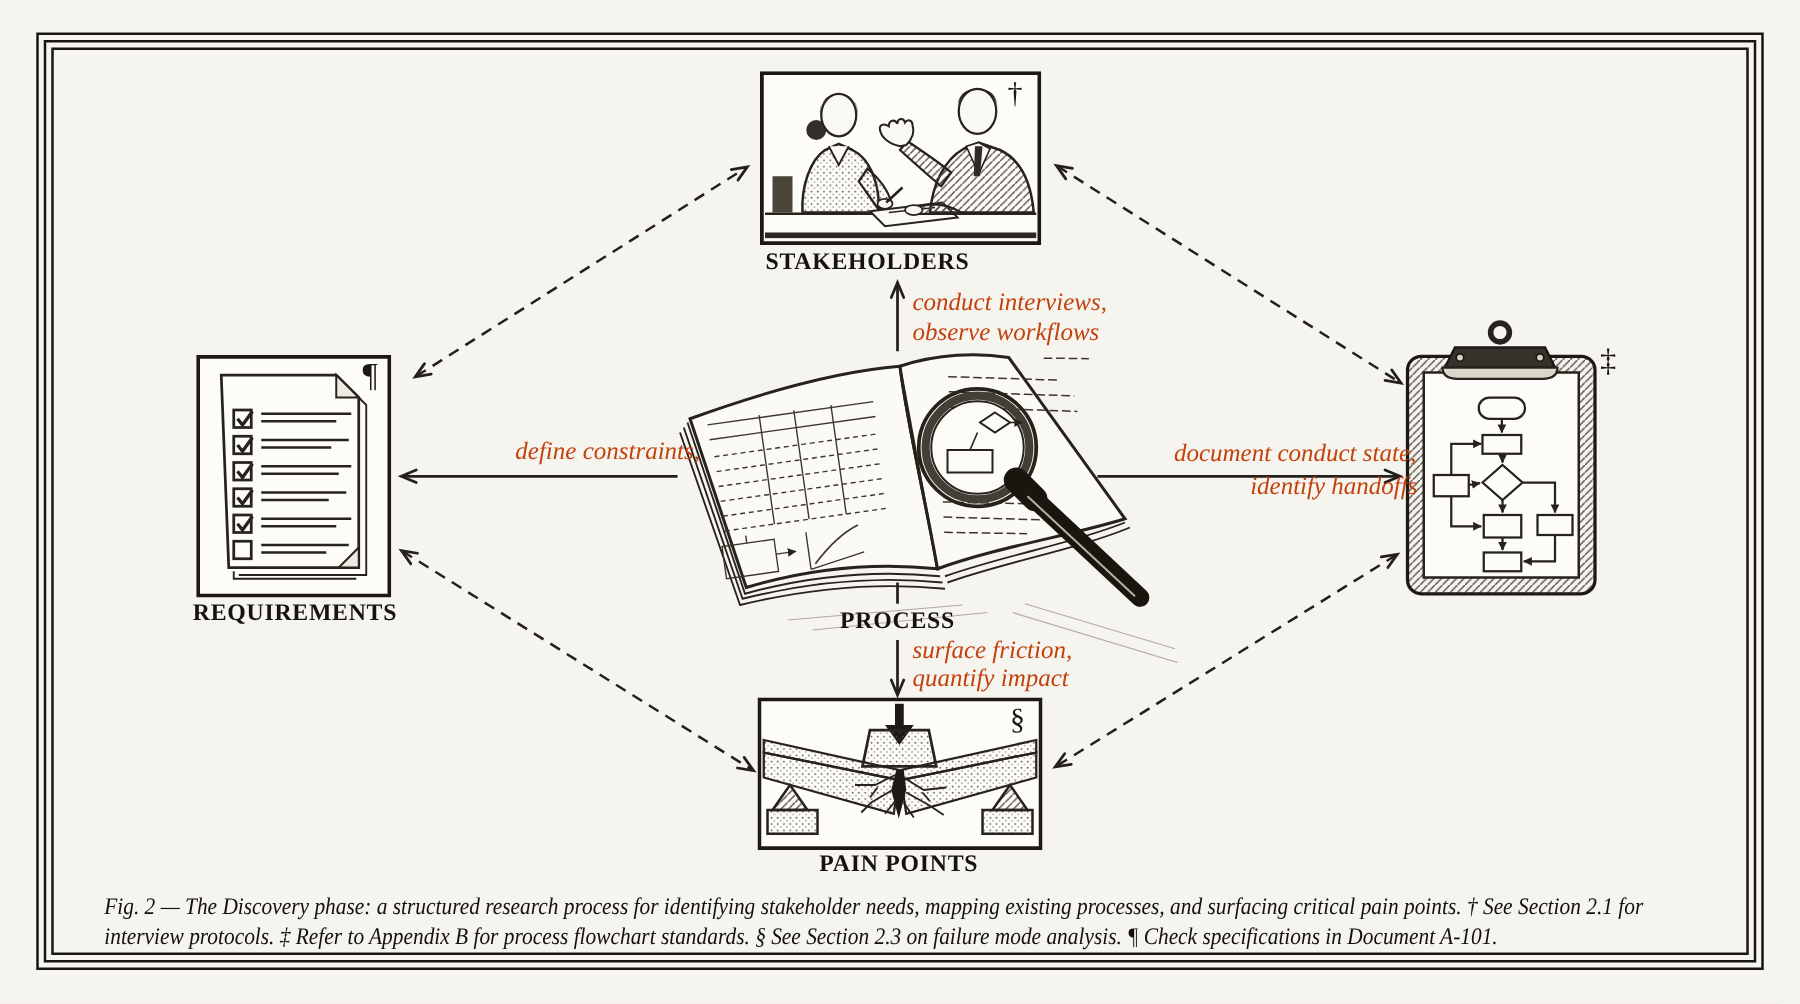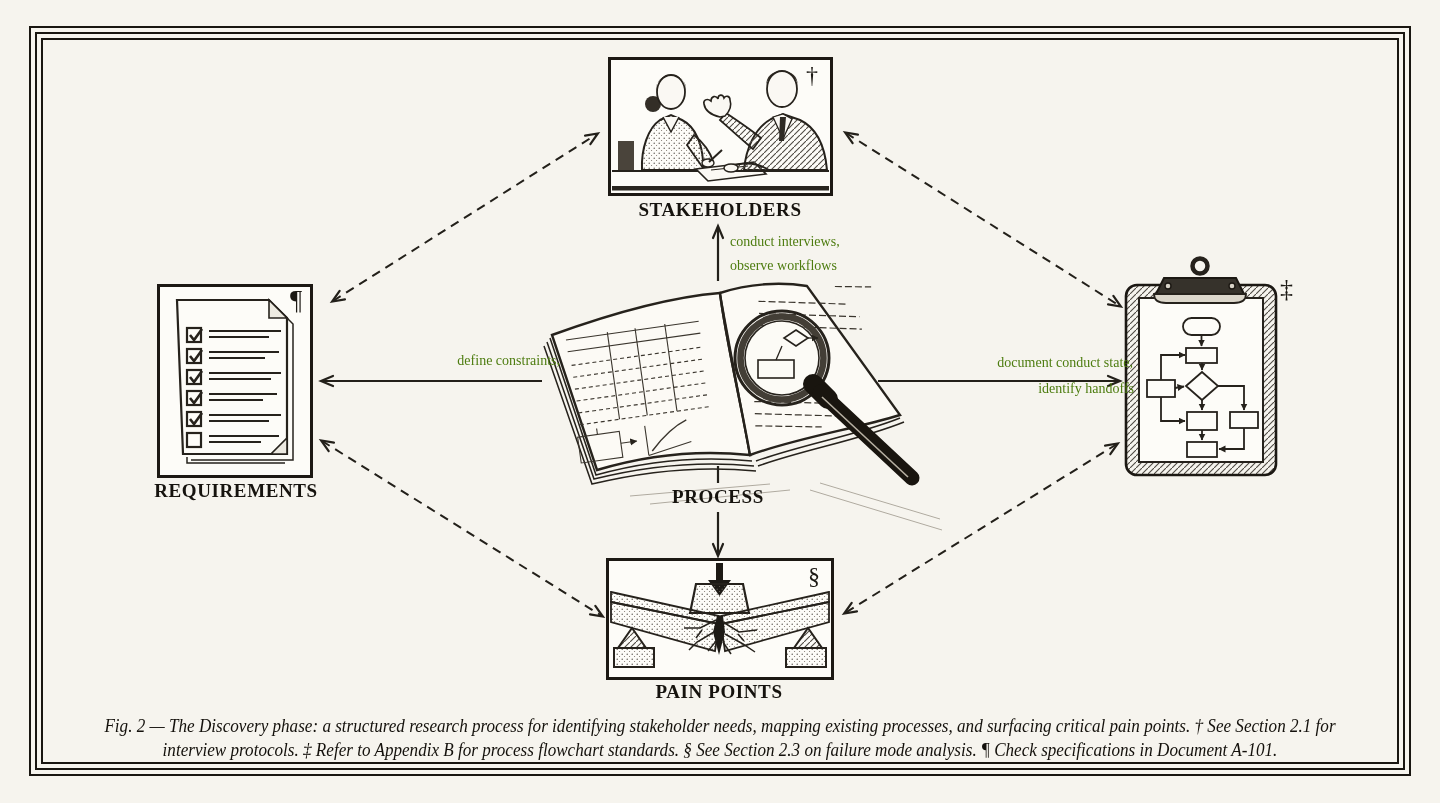--- a/index.html
+++ b/index.html
@@ -5,24 +5,24 @@
   html,body{margin:0;padding:0;background:#e9e7e0;}
   #canvas{position:relative;width:1440px;height:803px;background:#f6f4ee;overflow:hidden;
           font-family:"Liberation Serif","DejaVu Serif",serif;color:#1c1914;}
   .frame{position:absolute;border:2px solid #191611;pointer-events:none;}
   #frame-outer{inset:26px 29px 27px 29px;}
   #frame-mid{inset:32px 35px 33px 35px;}
   #frame-inner{inset:38px 41px 39px 41px;border-width:2.5px;}
   .abs{position:absolute;}
   .node-label{position:absolute;width:300px;text-align:center;font-weight:bold;
               font-size:19px;letter-spacing:.6px;color:#16130e;}
-  .edge-label{position:absolute;font-size:14px;color:#4d7c0f;line-height:24px;}
+  .edge-label{position:absolute;font-style:italic;font-size:20px;color:#c2410c;line-height:24px;}
   .edge-label.centered{width:260px;text-align:right;}
   .fmarker{position:absolute;font-size:24px;line-height:24px;color:#1c1914;}
-  #caption{position:absolute;left:0;right:0;top:714px;text-align:center;}
+  #caption{position:absolute;left:0;right:0;top:714px;padding-left:12px;}
   .caption-line{font-style:italic;font-size:19px;line-height:23.5px;color:#14110c;
                 white-space:nowrap;transform:scaleX(.9);transform-origin:50% 50%;}
   svg{display:block;}
 </style>
 </head>
 <body>
 
 <div id="canvas">
 
   <svg width="0" height="0" style="position:absolute">
@@ -87,21 +87,21 @@
     <ellipse cx="174" cy="32" rx="15" ry="18" fill="#faf8f3" stroke="#26221c" stroke-width="1.8"></ellipse>
     <path d="M136,113 C138,91 147,71 163,62 L175,57 L192,63 C209,71 217,90 219,113 Z" fill="url(#hat)" stroke="#26221c" stroke-width="2"></path>
     <polygon points="165,60 175,57 184,62 175,82" fill="#faf8f3" stroke="#26221c" stroke-width="1.3"></polygon>
     <polygon points="172,60 178,60 176,84 171,84" fill="#2e2a24"></polygon>
     <path d="M118,56 C130,64 142,72 153,81 L145,92 C134,83 122,72 112,63 Z" fill="url(#hat)" stroke="#26221c" stroke-width="1.8"></path>
     <path d="M112,60 C103,58 97,53 96,47 C95,43 99,41 103,44 C103,39 108,38 110,42 C110,37 115,37 116,41 C118,38 122,39 122,43 C124,49 121,55 117,59 Z" fill="#faf8f3" stroke="#26221c" stroke-width="1.6"></path>
     <path d="M161,113 C151,107 139,105 128,108 L126,114 L161,114 Z" fill="url(#hat)" stroke="#26221c" stroke-width="1.8"></path>
     <ellipse cx="123" cy="111" rx="7" ry="4" fill="#faf8f3" stroke="#26221c" stroke-width="1.4"></ellipse>
   </svg>
   <div class="fmarker" style="left:806px;top:63px">†</div>
-  <div class="node-label" style="left:570px;top:199px">STAKEHOLDERS</div>
+  <div class="node-label" style="left:544px;top:199px">STAKEHOLDERS</div>
 
   <svg class="abs" style="left:157px;top:284px" width="156" height="194" viewBox="0 0 156 194">
     <rect x="1.5" y="1.5" width="153" height="191" fill="#fdfcf8" stroke="#1c1813" stroke-width="3"></rect>
     <path d="M26,24 L120,24 L136,40 L136,176 L34,176" fill="none" stroke="#26221c" stroke-width="1.5"></path>
     <path d="M30,173 L30,179 L128,179" fill="none" stroke="#26221c" stroke-width="1.5"></path>
     <path d="M20,16 L112,16 L130,34 L130,170 L26,170 Z" fill="#fdfcf8" stroke="#26221c" stroke-width="2.2"></path>
     <polygon points="112,16 130,34 112,34" fill="#edeae1" stroke="#26221c" stroke-width="1.6"></polygon>
     <polygon points="114,170 130,170 130,154" fill="#edeae1" stroke="#26221c" stroke-width="1.6"></polygon>
     <g stroke="#26221c" stroke-width="2.2" fill="none">
       <rect x="30" y="44" width="14" height="14"></rect>
@@ -264,19 +264,23 @@
   <div class="fmarker" style="left:808px;top:564px">§</div>
   <div class="node-label" style="left:569px;top:681px">PAIN POINTS</div>
 
   <div class="edge-label" style="left:730px;top:230px">
     <div>conduct interviews,</div>
     <div>observe workflows</div>
   </div>
   <div class="edge-label centered" style="left:300px;top:349px">define constraints,</div>
   <div class="edge-label centered" style="left:873px;top:351px">document conduct state,</div>
   <div class="edge-label centered" style="left:874px;top:377px">identify handoffs</div>
+  <div class="edge-label" style="left:730px;top:509px;line-height:23px">
+    <div>surface friction,</div>
+    <div>quantify impact</div>
+  </div>
 
   <div id="caption">
     <div class="caption-line">Fig. 2 — The Discovery phase: a structured research process for identifying stakeholder needs, mapping existing processes, and surfacing critical pain points. † See Section 2.1 for</div>
     <div class="caption-line">interview protocols. ‡ Refer to Appendix B for process flowchart standards. § See Section 2.3 on failure mode analysis. ¶ Check specifications in Document A-101.</div>
   </div>
 
 </div>
 
 </body></html>

